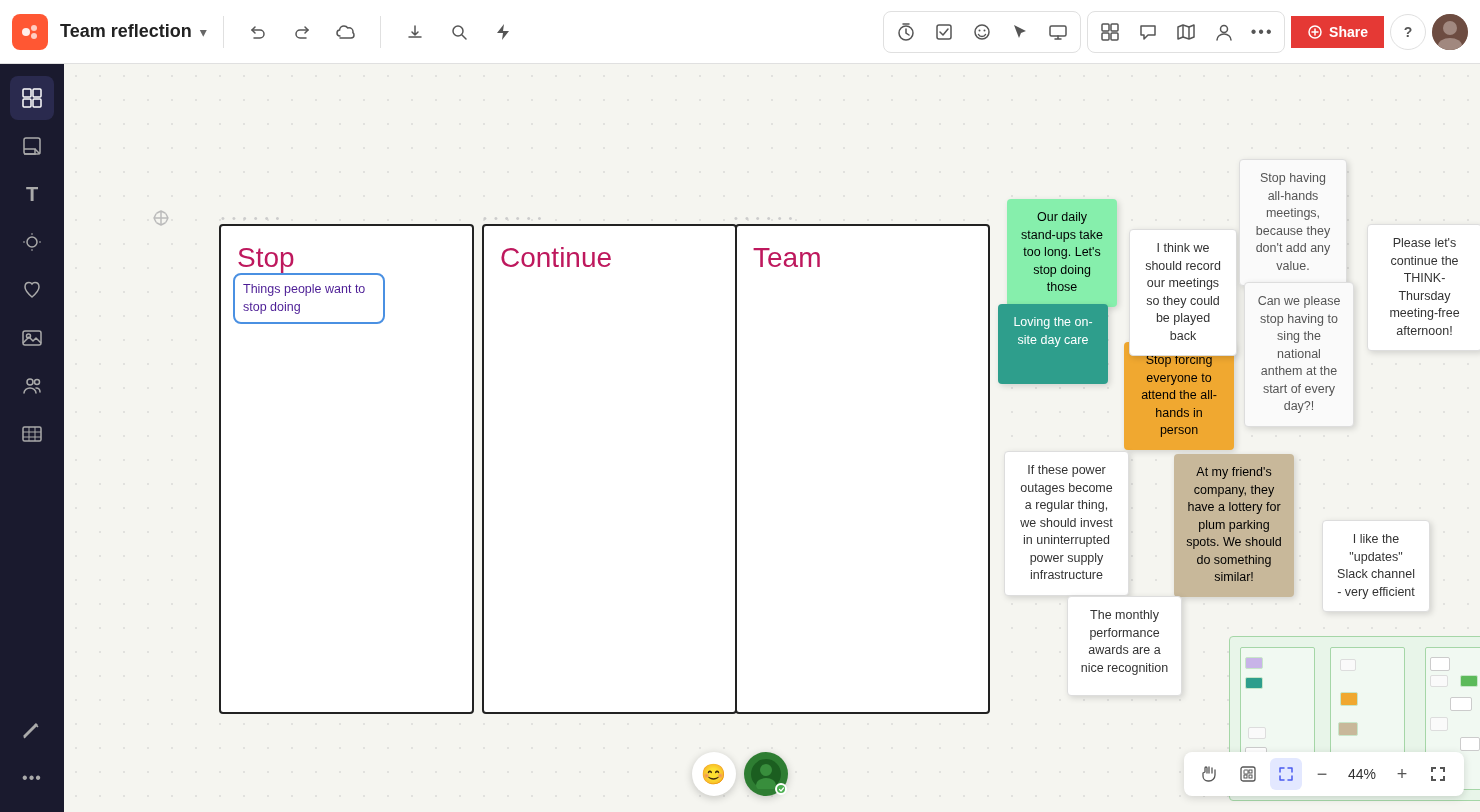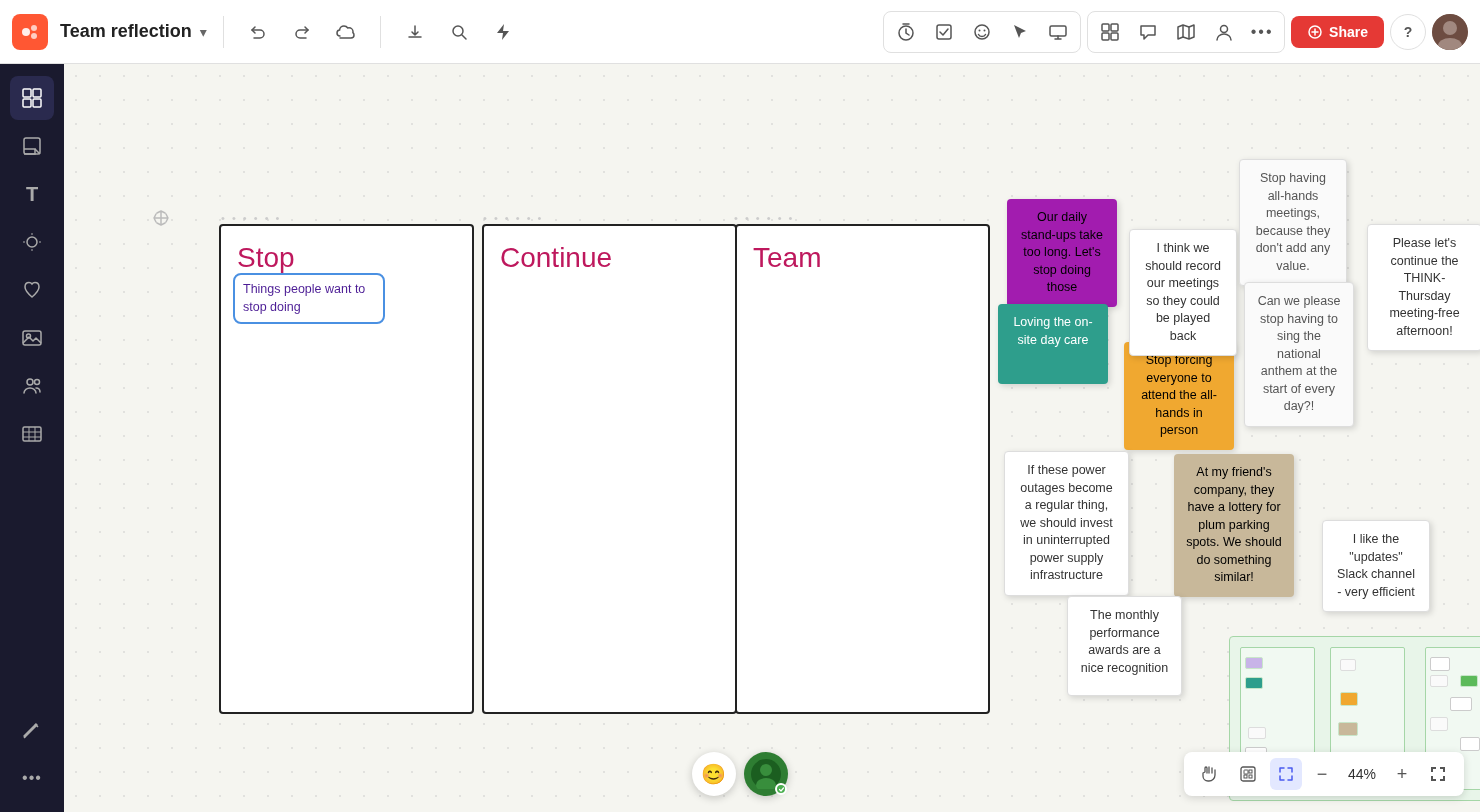--- a/index.html
+++ b/index.html
@@ -22,21 +22,21 @@
     .toolbar-btn {
       width: 36px; height: 36px; border-radius: 6px; border: none; background: transparent;
       cursor: pointer; display: flex; align-items: center; justify-content: center; color: #555; font-size: 18px;
     }
     .right-toolbar { margin-left: auto; display: flex; align-items: center; gap: 6px; }
     .right-toolbar-group {
       background: #fff; border: 1px solid #e0e0e0; border-radius: 8px;
       display: flex; align-items: center; padding: 2px 4px; gap: 2px;
     }
     .share-btn {
-      background: #e53935; color: white; border: none; border-radius: 8px;
+      background: #e53935; color: white; border: none; border-radius: 0;
       padding: 8px 16px; font-size: 14px; font-weight: 600; cursor: pointer;
       display: flex; align-items: center; gap: 6px;
     }
     .help-btn {
       width: 36px; height: 36px; border-radius: 50%; border: 1px solid #e0e0e0;
       background: #fff; cursor: pointer; display: flex; align-items: center; justify-content: center;
       font-size: 14px; font-weight: 600; color: #555;
     }
     .avatar {
       width: 36px; height: 36px; border-radius: 50%; background: #8d6e63;
@@ -77,21 +77,21 @@
     .sticky {
       position: absolute; padding: 10px 12px; border-radius: 4px;
       font-size: 12.5px; line-height: 1.4; text-align: center; box-shadow: 2px 2px 6px rgba(0,0,0,0.15);
     }
     .sticky-text-input {
       position: absolute; border: 2px solid #4a90e2; border-radius: 8px; padding: 6px 8px;
       background: white; font-size: 12.5px; color: #4c1d95; line-height: 1.4; width: 152px;
     }
 
     
-    .sticky-lavender { background: #a21caf; }
+    .sticky-lavender { background: #86efac; }
     .sticky-teal { background: #2e9e8c; color: white; }
     .sticky-orange { background: #f0a830; }
     .sticky-tan { background: #c8b89a; }
     .sticky-green { background: #5cba5a; color: white; }
     .sticky-white { background: #fff; border: 1px solid #ddd; color: #333; }
     .sticky-light { background: #fafafa; border: 1px solid #ddd; color: #555; }
 
     
     .move-handle {
       position: absolute; top: 140px; left: 80px; color: #bbb; font-size: 18px; cursor: move;

